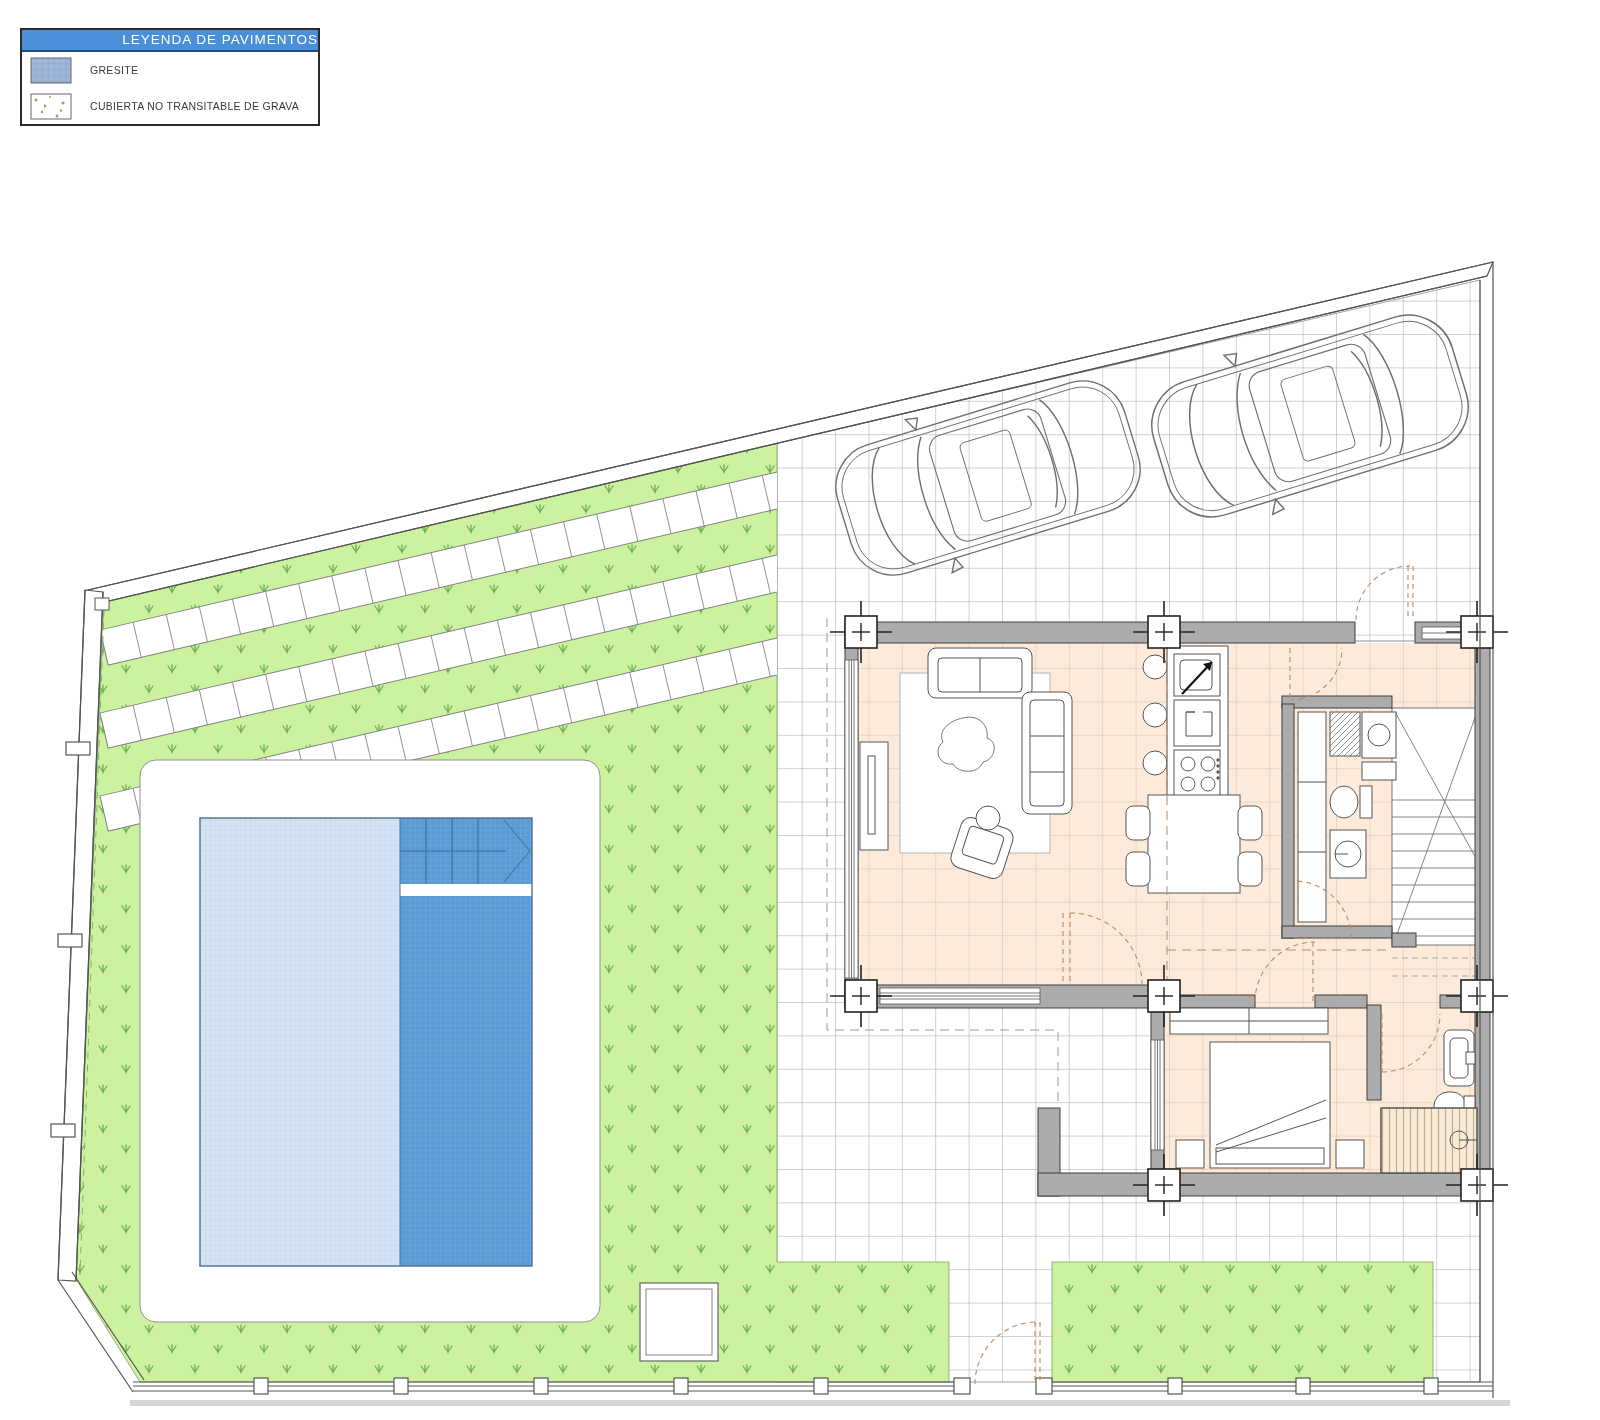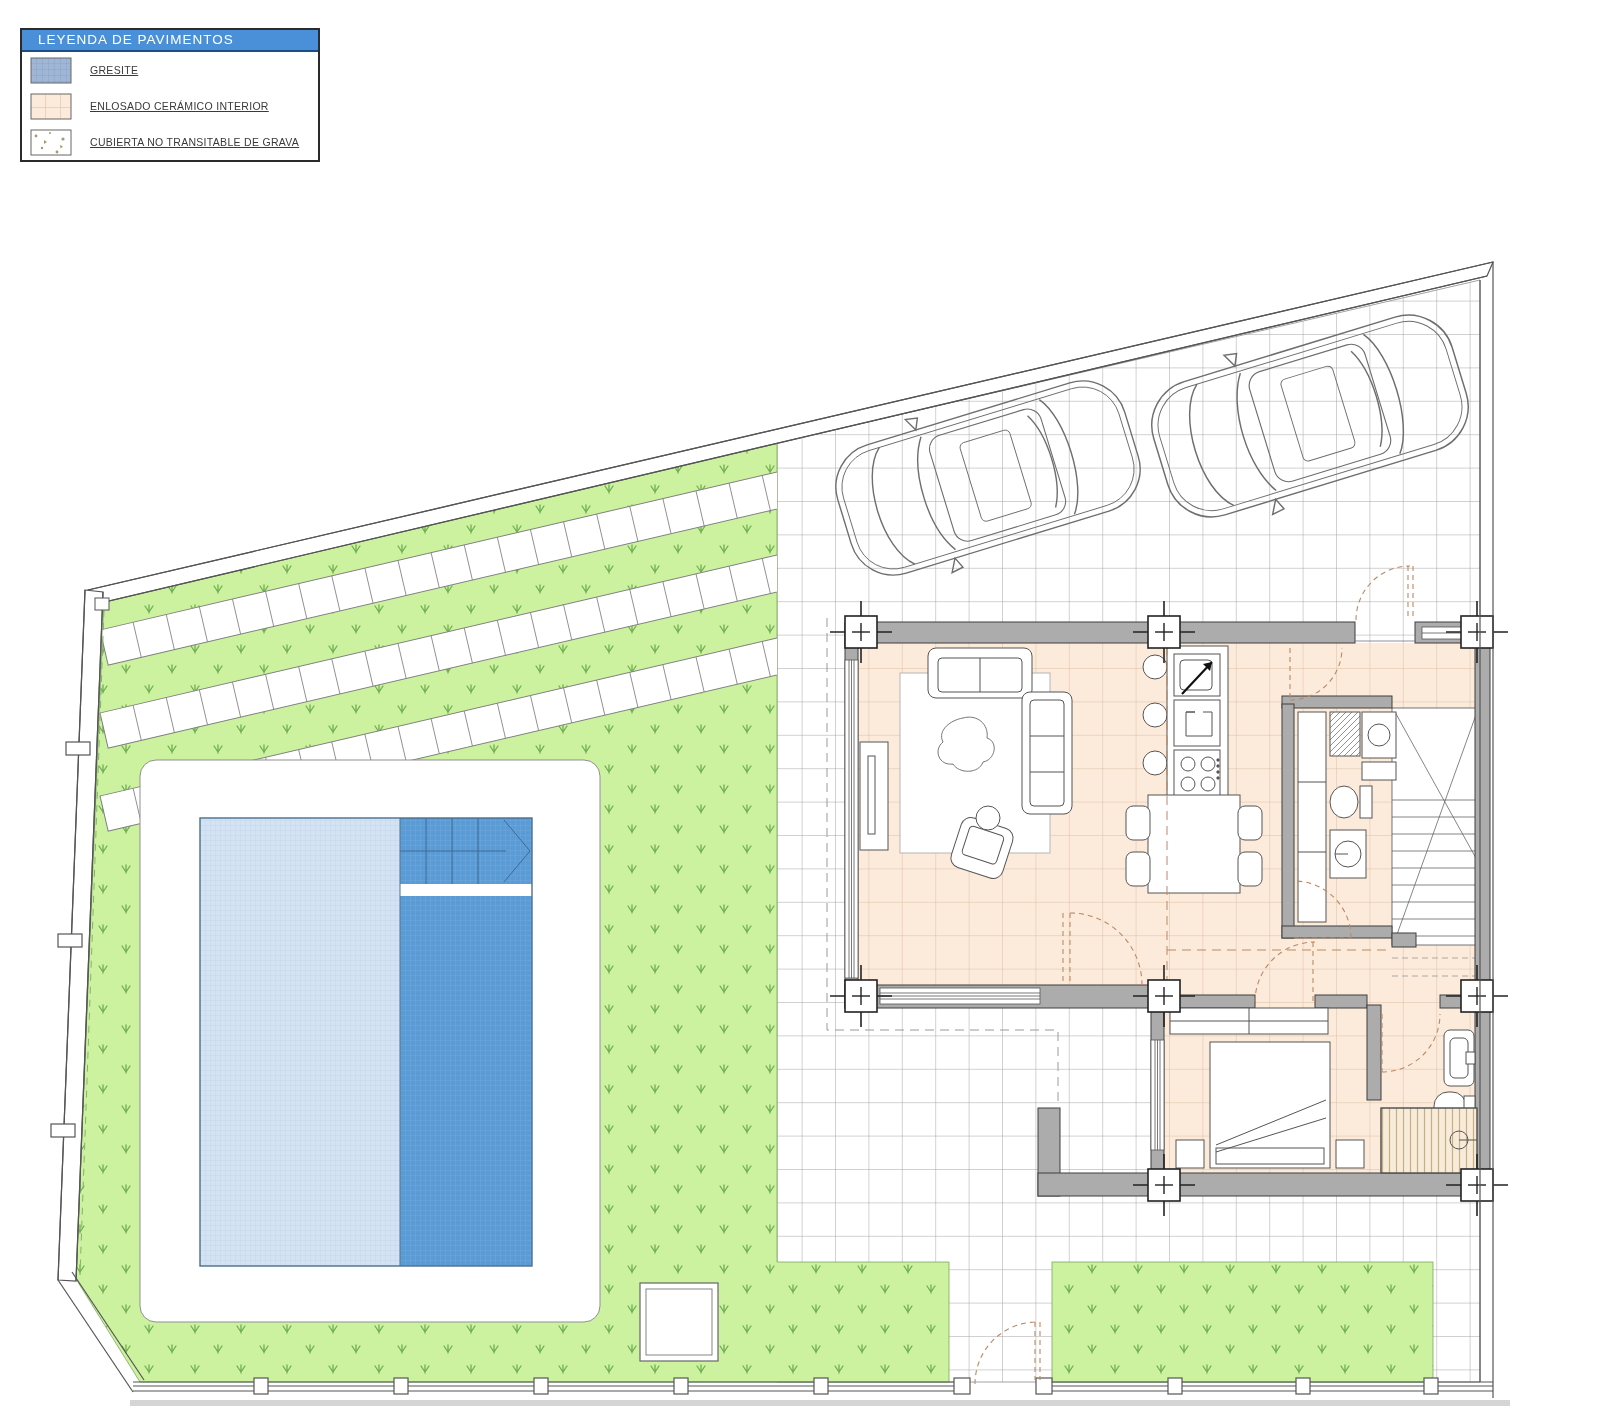--- a/index.html
+++ b/index.html
@@ -7,25 +7,25 @@
     --c-pool_light:#d4e3f3; --c-pool_light_line:#b6cde8; --c-pool_dark:#5b9bd5; --c-pool_dark_line:#7fb2e2;
     --c-gresite_swatch:#9fb6d6; --c-gresite_line:#7e97bd;
     --c-interior:#fceadb; --c-interior_line:#d9bc9e;
     --c-tile_line:#9a9a9a; --c-wall:#acacac; --c-wall_edge:#3f3f3f;
     --c-line:#555555; --c-door_dash:#bb8a64; --c-gravel_dot:#a59a6e;
   }
   html,body{margin:0;padding:0;background:#fff;font-family:"Liberation Sans",sans-serif;}
   .stage{position:relative;width:1600px;height:1420px;background:#fff;overflow:hidden;}
   .plan-svg{position:absolute;left:0;top:0;}
   .legend{position:absolute;left:20px;top:28px;width:296px;background:#fff;border:2px solid #2b2b2b;z-index:5;}
-  .legend-header{background:var(--c-legend_header);border-bottom:2px solid #1d4d86;color:#fff;text-align:left;
-    font-size:13.5px;letter-spacing:1px;padding:2px 0 3px 16px;}
+  .legend-header{background:var(--c-legend_header);border-bottom:2px solid #1d4d86;color:#fff;text-align:right;
+    font-size:13.5px;letter-spacing:1px;padding:2px 0 3px 8px;}
   .legend-row{display:flex;align-items:center;height:36px;padding-left:8px;}
   .legend-row svg{flex:0 0 auto;display:block;}
-  .legend-label{margin-left:18px;font-size:10.5px;color:#3a3a3a;letter-spacing:.3px;text-decoration:underline;}
+  .legend-label{margin-left:18px;font-size:10.5px;color:#3a3a3a;letter-spacing:.3px;}
 </style>
 </head>
 <body>
 
 <div class="stage">
 
 <svg class="plan-svg" width="1600" height="1420" viewBox="0 0 1600 1420" xmlns="http://www.w3.org/2000/svg">
   <defs>
 
     <pattern id="patGrass" width="46" height="40" patternUnits="userSpaceOnUse">
@@ -444,26 +444,20 @@
   <div class="legend-header">LEYENDA DE PAVIMENTOS</div>
 
   <div class="legend-row">
     <svg width="42" height="27">
       <rect x="1" y="1" width="40" height="25" fill="url(#patGres)" stroke="#666"></rect>
     </svg>
     <span class="legend-label">GRESITE</span>
   </div>
 
 
-  <div class="legend-row">
-    <svg width="42" height="27">
-      <rect x="1" y="1" width="40" height="25" fill="url(#patIntSw)" stroke="#666"></rect>
-    </svg>
-    <span class="legend-label">ENLOSADO CERÁMICO INTERIOR</span>
-  </div>
 
 
   <div class="legend-row">
     <svg width="42" height="27">
       <rect x="1" y="1" width="40" height="25" fill="url(#patGravel)" stroke="#666"></rect>
     </svg>
     <span class="legend-label">CUBIERTA NO TRANSITABLE DE GRAVA</span>
   </div>
 </div>
 

